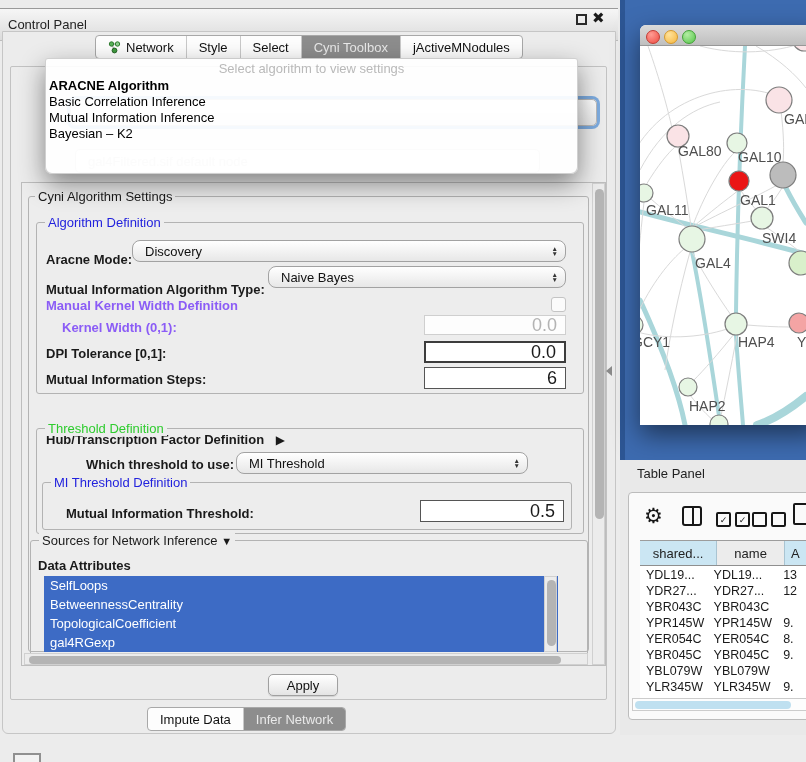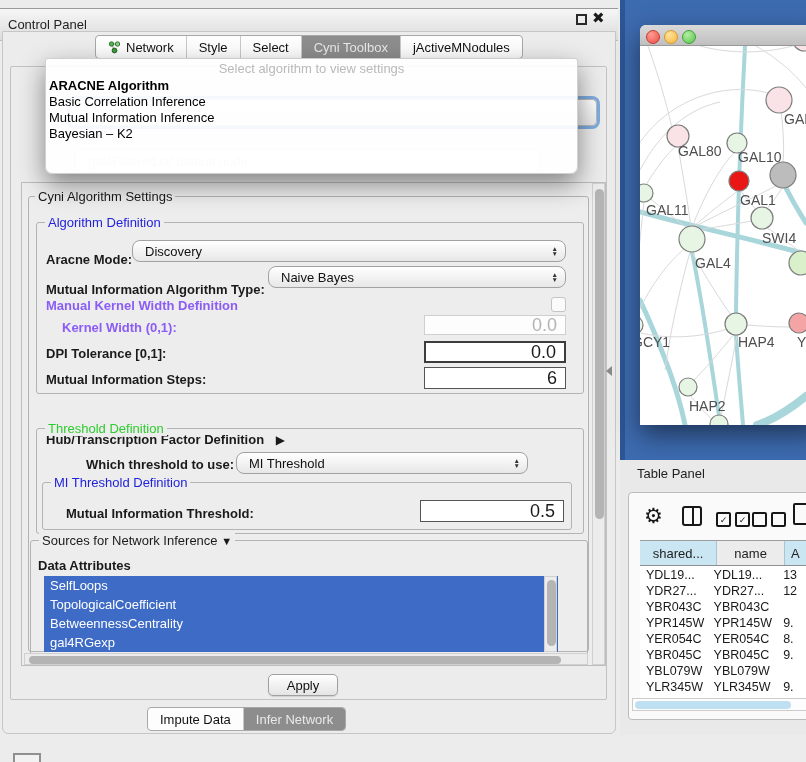--- a/index.html
+++ b/index.html
@@ -187,22 +187,22 @@
 
 <div class="abs grp" style="left:30px;top:540px;width:558px;height:122px;">
   <span class="legend" style="left:8px;">
     <span>Sources for Network Inference</span>
     <span style="font-size:11px;"> ▼</span>
   </span>
 </div>
 <div class="abs lbl" style="left:38px;top:558px;">Data Attributes</div>
 <div class="abs list" style="left:44px;top:576px;width:514px;height:76px;">
   <div class="li">SelfLoops</div>
+  <div class="li">BetweennessCentrality</div>
   <div class="li">TopologicalCoefficient</div>
-  <div class="li">BetweennessCentrality</div>
   <div class="li">gal4RGexp</div>
 </div>
 <div class="abs sb-track" style="left:544px;top:576px;width:13px;height:76px;">
   <div class="sb-thumb" style="position:absolute;left:1.5px;top:3px;width:9px;height:66px;"></div>
 </div>
 <div class="abs sb-track" style="left:24px;top:653px;width:564px;height:12px;">
   <div class="sb-thumb" style="position:absolute;left:4px;top:1.5px;width:532px;height:8px;"></div>
 </div>
 <div class="abs sb-track" style="left:592px;top:183px;width:13px;height:482px;">
   <div class="sb-thumb" style="position:absolute;left:1.5px;top:5px;width:9px;height:330px;"></div>

